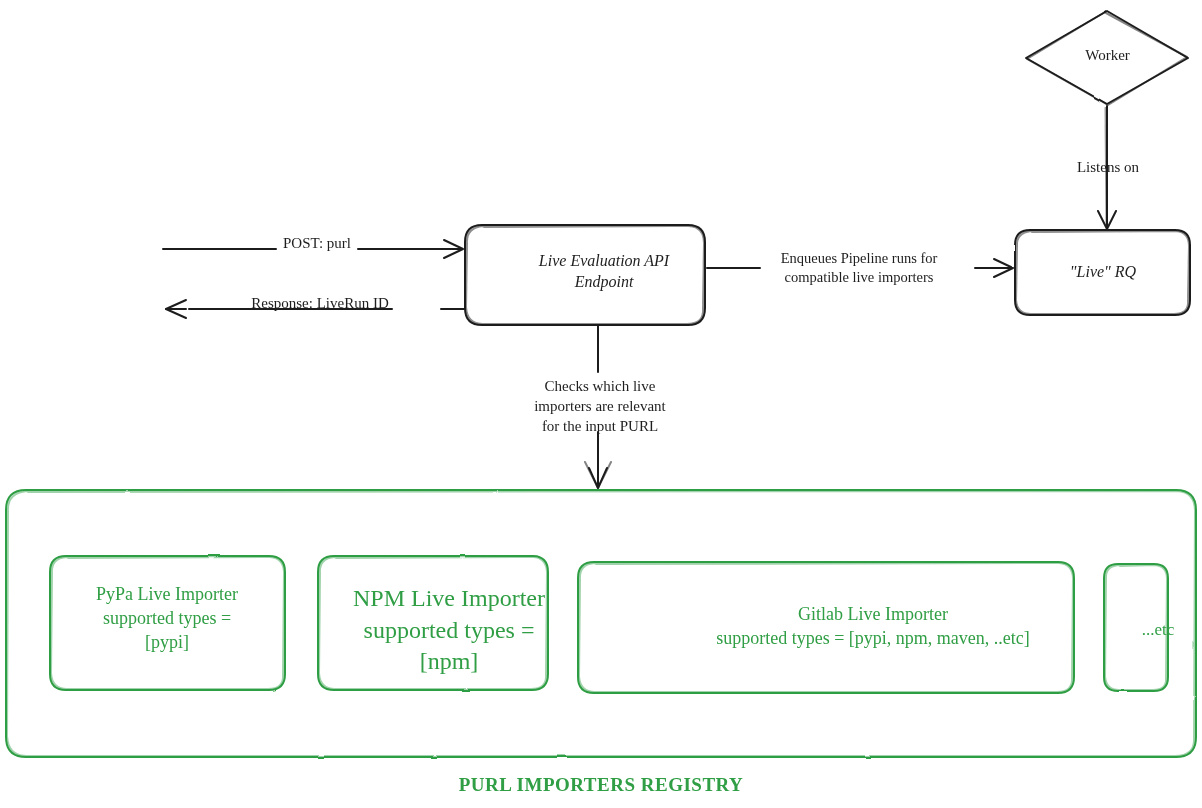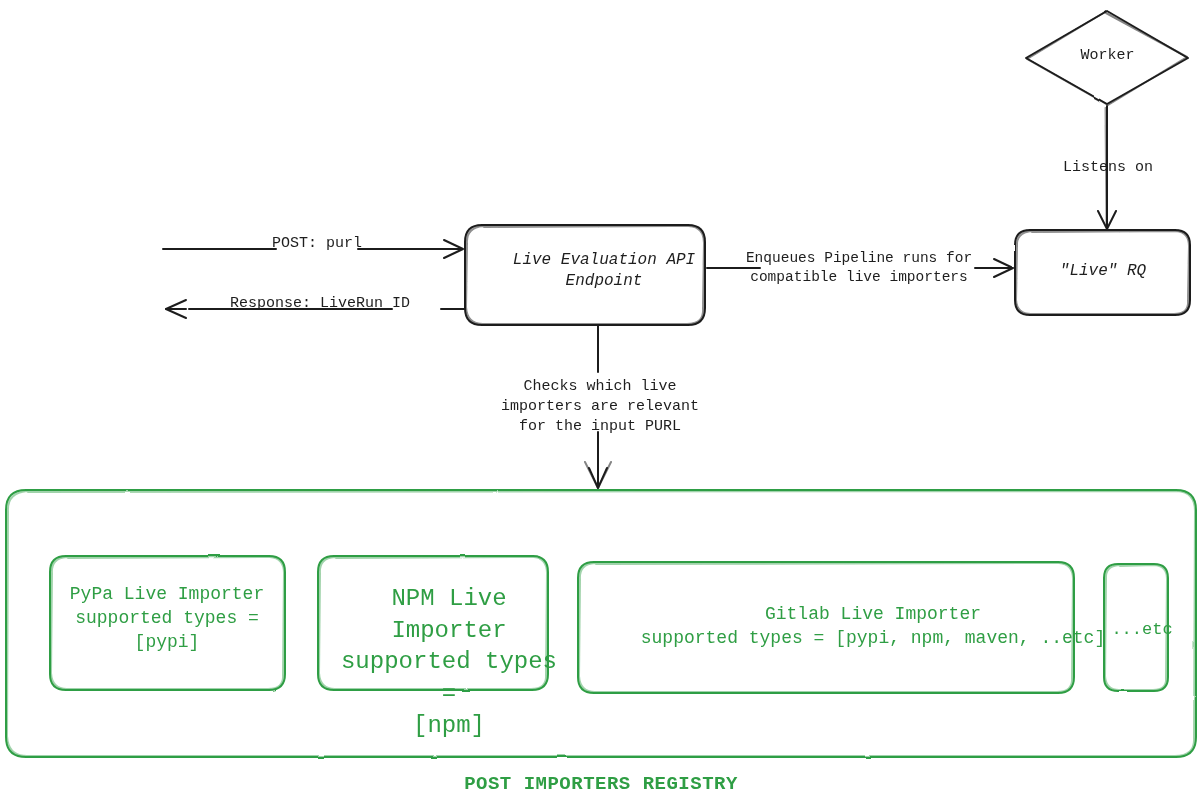--- a/index.html
+++ b/index.html
@@ -18,21 +18,21 @@
     overflow: hidden;
   }
   #sketch {
     position: absolute;
     top: 0; left: 0;
     width: 1202px;
     height: 808px;
   }
   .lbl {
     position: absolute;
-    font-family: Liberation Mono, monospace;
+    font-family: Liberation Serif, serif;
     text-align: center;
     line-height: 1.32;
     white-space: pre-line;
     pointer-events: none;
     user-select: none;
   }
   .dark  { color: #1e1e1e; }
   .green { color: #2f9e44; }
 
   .t-worker   { left: 1025px; top: 46px;  width: 165px; font-size: 15px; }
@@ -40,21 +40,21 @@
   .t-api      { left: 488px;  top: 250px; width: 232px; font-size: 16px; font-style: italic; }
   .t-rq       { left: 1018px; top: 261px; width: 170px; font-size: 16px; font-style: italic; }
   .t-post     { left: 212px;  top: 234px; width: 210px; font-size: 15px; }
   .t-response { left: 196px;  top: 294px; width: 248px; font-size: 15px; }
   .t-enqueue  { left: 729px;  top: 249px; width: 260px; font-size: 14.5px; }
   .t-checks   { left: 492px;  top: 377px; width: 216px; font-size: 15px; }
 
   .t-pypa   { left: 52px;  top: 583px; width: 230px; font-size: 18px; }
   .t-npm    { left: 336px; top: 583px; width: 226px; font-size: 24px; }
   .t-gitlab { left: 580px; top: 603px; width: 490px; font-size: 18px; padding-left: 48px; }
-  .t-etc    { left: 1106px; top: 619px; width: 72px;  font-size: 17px; }
+  .t-etc    { left: 1106px; top: 619px; width: 72px;  font-size: 17px; padding-left: 16px; }
   .t-registry {
     left: 351px; top: 772px; width: 500px;
     font-size: 19px; font-weight: bold; letter-spacing: 0.5px;
   }
 </style>
 </head>
 <body>
 
 <div id="canvas">
 
@@ -174,15 +174,15 @@
 
   <div class="lbl green t-pypa">PyPa Live Importer
 supported types =
 [pypi]</div>
   <div class="lbl green t-npm">NPM Live Importer
 supported types =
 [npm]</div>
   <div class="lbl green t-gitlab">Gitlab Live Importer
 supported types = [pypi, npm, maven, ..etc]</div>
   <div class="lbl green t-etc">...etc</div>
-  <div class="lbl green t-registry">POST IMPORTERS REGISTRY</div>
+  <div class="lbl green t-registry">PURL IMPORTERS REGISTRY</div>
 
 </div>
 
 </body></html>

